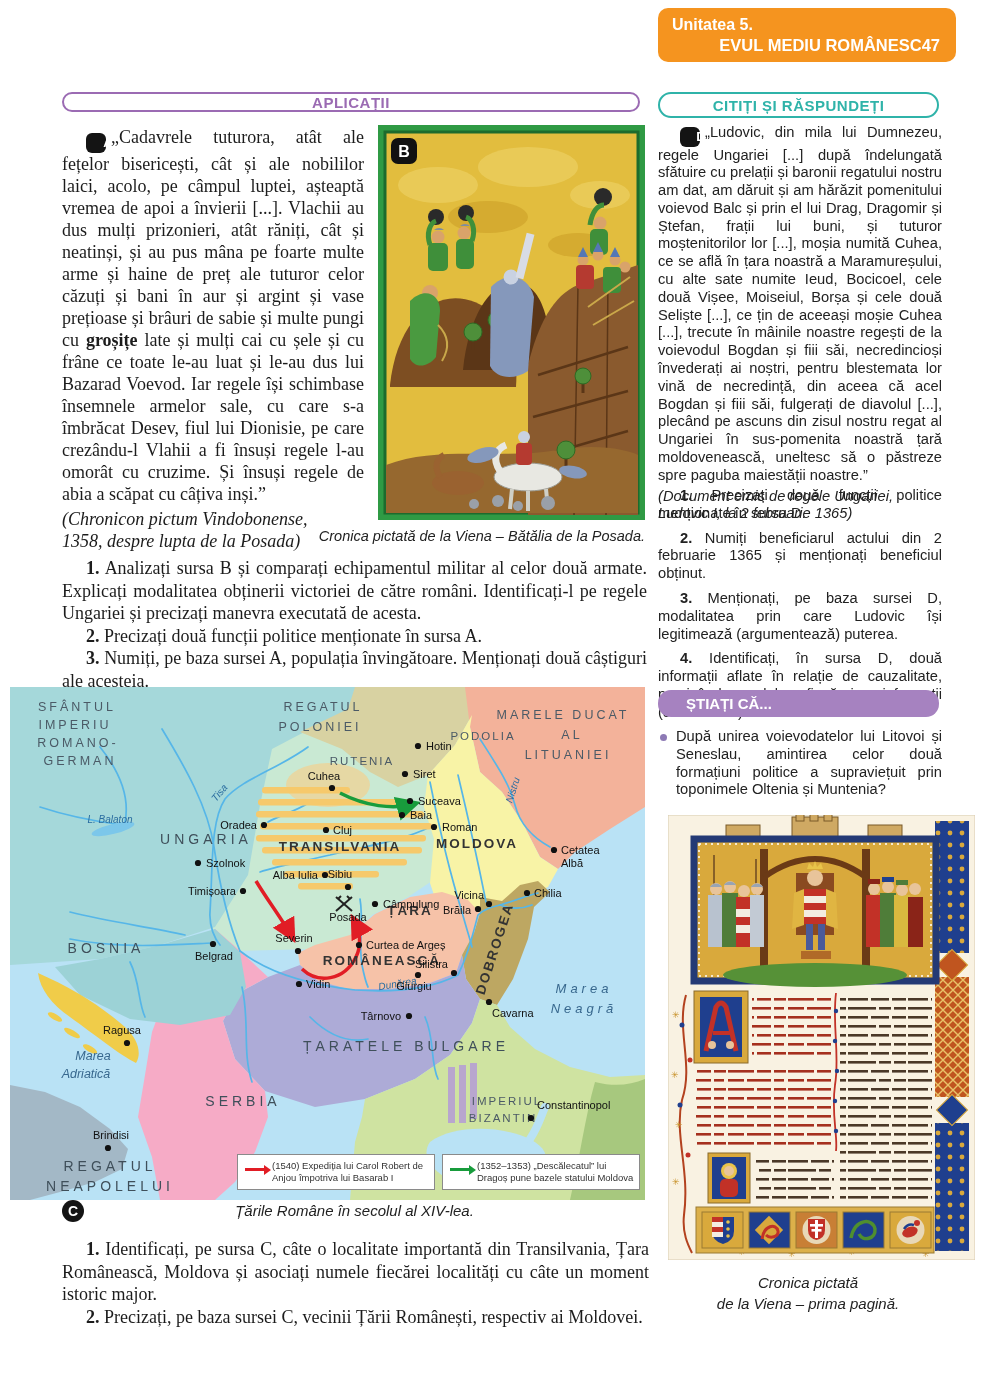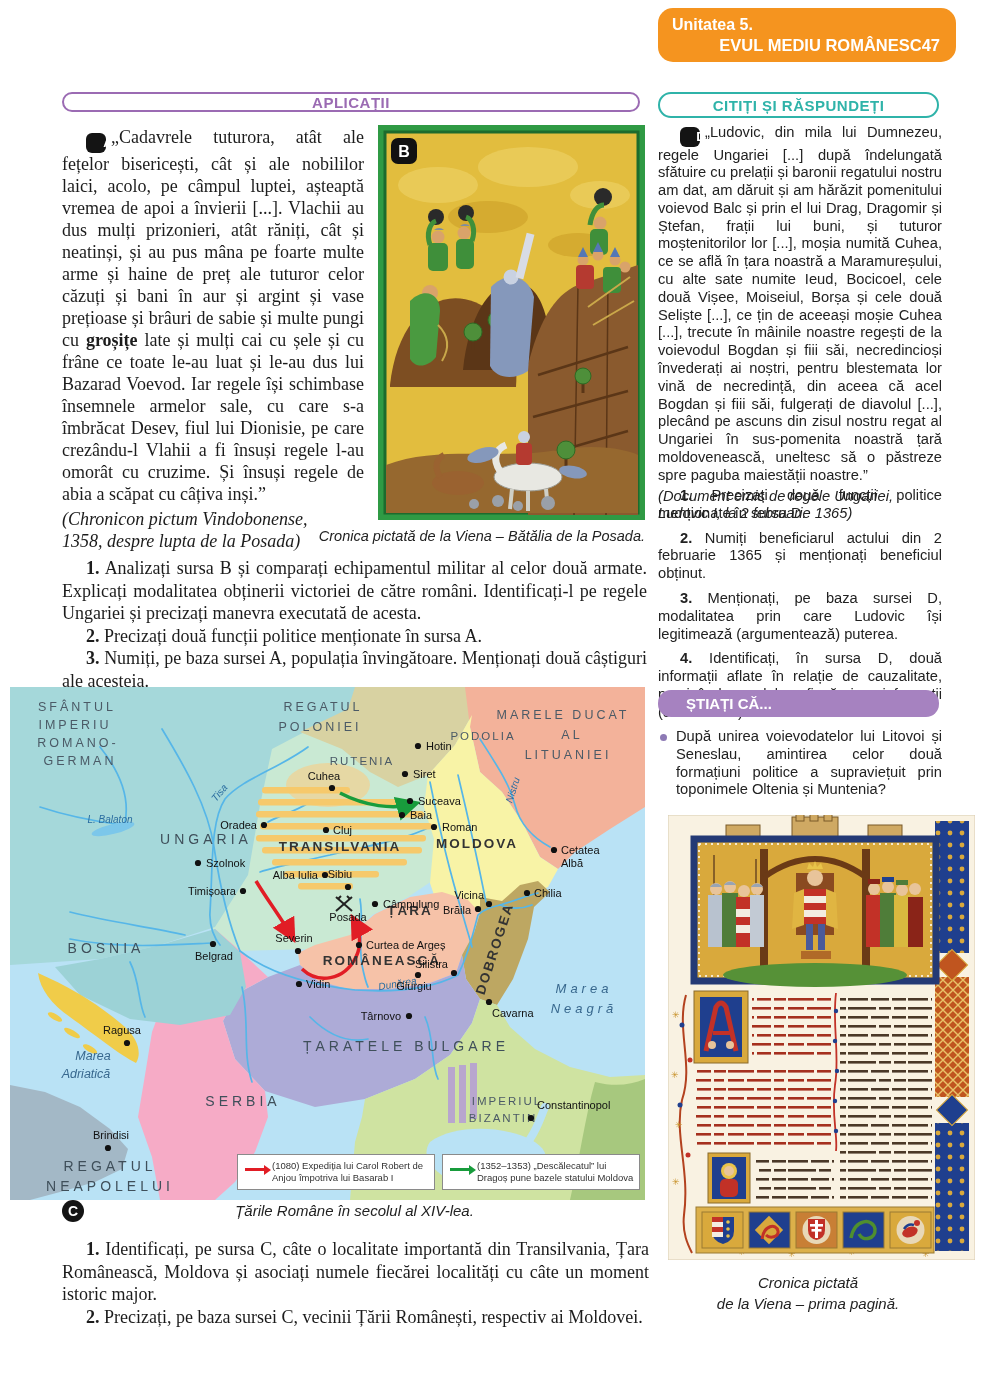--- a/index.html
+++ b/index.html
@@ -1,20 +1,20 @@
 <!DOCTYPE html>
 <html style="--header-orange: #f5941f; --aplicatii-purple: #9b6bb3; --cititi-teal: #2fb3a9; --stiati-purple: #a682c0;"><head>
 <meta charset="utf-8">
 <style>
   html,body{margin:0;padding:0;background:#e9e9e9;}
   .page{position:relative;width:1000px;height:1390px;background:#fff;overflow:hidden;
         font-family:"Liberation Sans",sans-serif;color:#1c1c1c;}
   
   .unit-banner{position:absolute;left:658px;top:8px;width:298px;height:54px;
-      background:var(--header-orange,#f5941f);border-radius:15px;color:#fff;
+      background:var(--header-orange,#f5941f);border-radius:10px;color:#fff;
       padding:8px 16px 0 14px;box-sizing:border-box;}
   .unit-line1{font-weight:bold;font-size:16px;}
   .unit-line2{font-weight:bold;font-size:16.5px;display:flex;justify-content:flex-end;margin-top:2px;}
   
   .sec-box{position:absolute;display:flex;align-items:center;justify-content:center;
       border:2px solid;border-radius:13px;font-weight:bold;font-size:15px;letter-spacing:.5px;background:#fff;box-sizing:border-box;}
   #aplicatii{left:62px;top:92px;width:578px;height:20px;border-color:var(--aplicatii-purple,#9b6bb3);color:var(--aplicatii-purple,#9b6bb3);}
   #cititi{left:658px;top:92px;width:281px;height:26px;border-color:var(--cititi-teal,#2fb3a9);color:var(--cititi-teal,#2fb3a9);}
   
   .b-sq{display:inline-flex;width:20px;height:20px;background:#141414;color:#fff;border-radius:6px;
@@ -374,21 +374,21 @@
           <circle cx="117" cy="356" r="3.1" class="city-dot"></circle>
           <text x="112" y="347" class="ml-city-label" text-anchor="middle">Ragusa</text>
           <circle cx="98" cy="461" r="3.1" class="city-dot"></circle>
           <text x="101" y="452" class="ml-city-label" text-anchor="middle">Brindisi</text>
           <circle cx="521" cy="431" r="3.1" class="city-dot"></circle>
           <text x="527" y="422" class="ml-city-label" text-anchor="start">Constantinopol</text>
         </g>
     </svg>
     <div class="legend-box" id="legend-0">
       <span class="legend-arrow" style="background: rgb(225, 29, 37); border-left-color: rgb(225, 29, 37); color: rgb(225, 29, 37);"></span>
-      <span>(1080) Expediția lui Carol Robert de Anjou împotriva lui Basarab I</span>
+      <span>(1540) Expediția lui Carol Robert de Anjou împotriva lui Basarab I</span>
     </div>
     <div class="legend-box" id="legend-1">
       <span class="legend-arrow" style="background: rgb(24, 156, 60); border-left-color: rgb(24, 156, 60); color: rgb(24, 156, 60);"></span>
       <span>(1352–1353) „Descălecatul” lui Dragoș pune bazele statului Moldova</span>
     </div>
   </div>
 
   <div class="cap-c">
     <span class="b-ci">C</span>
     <span>Țările Române în secolul al XIV-lea.</span>

